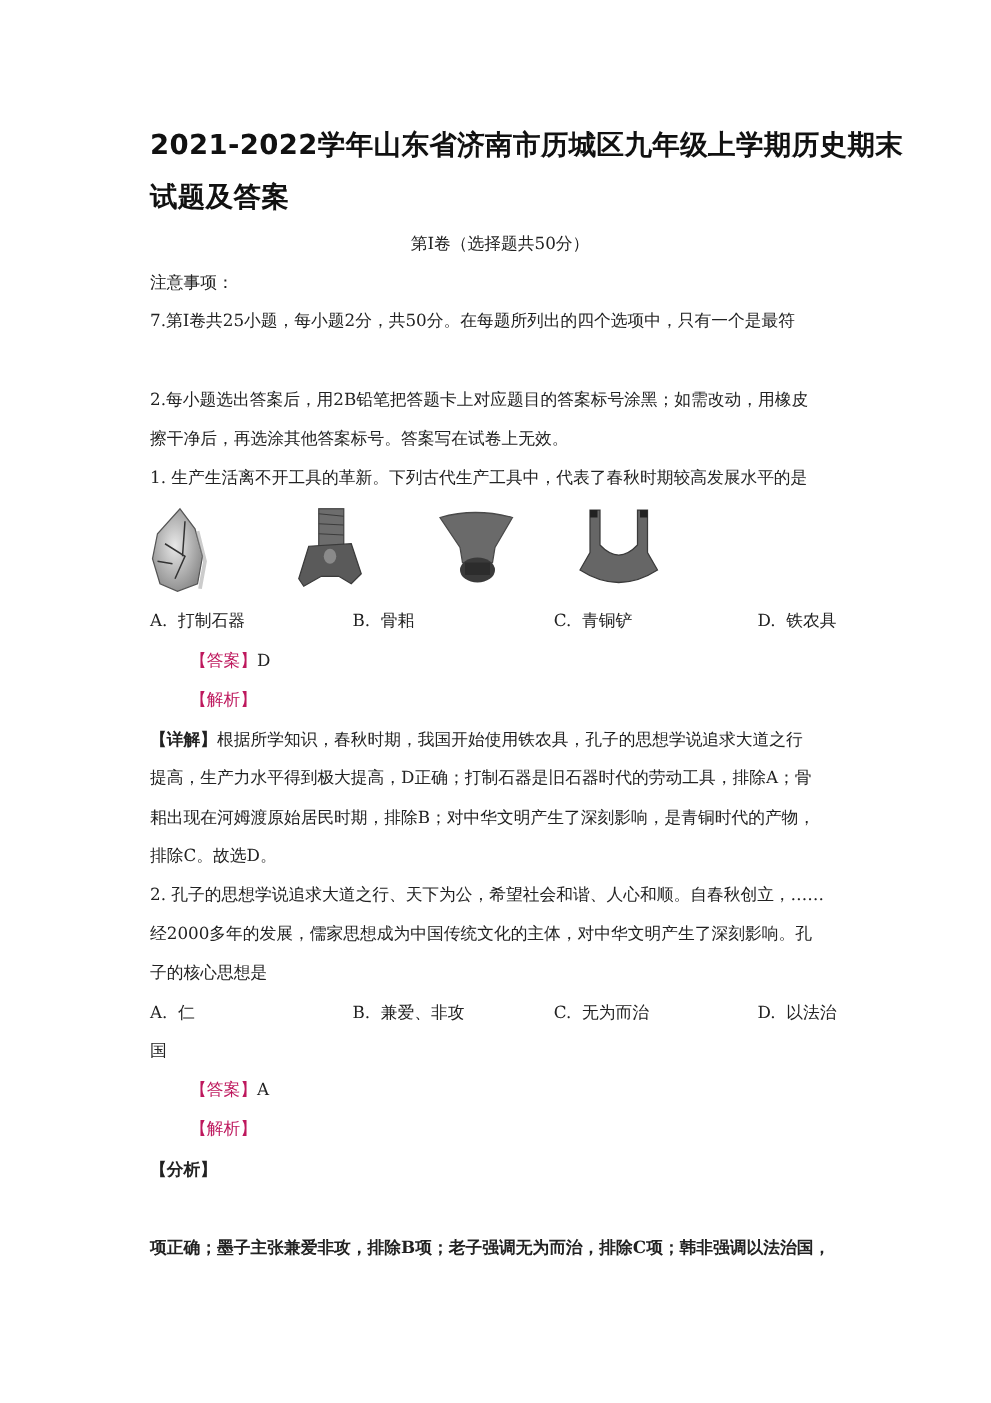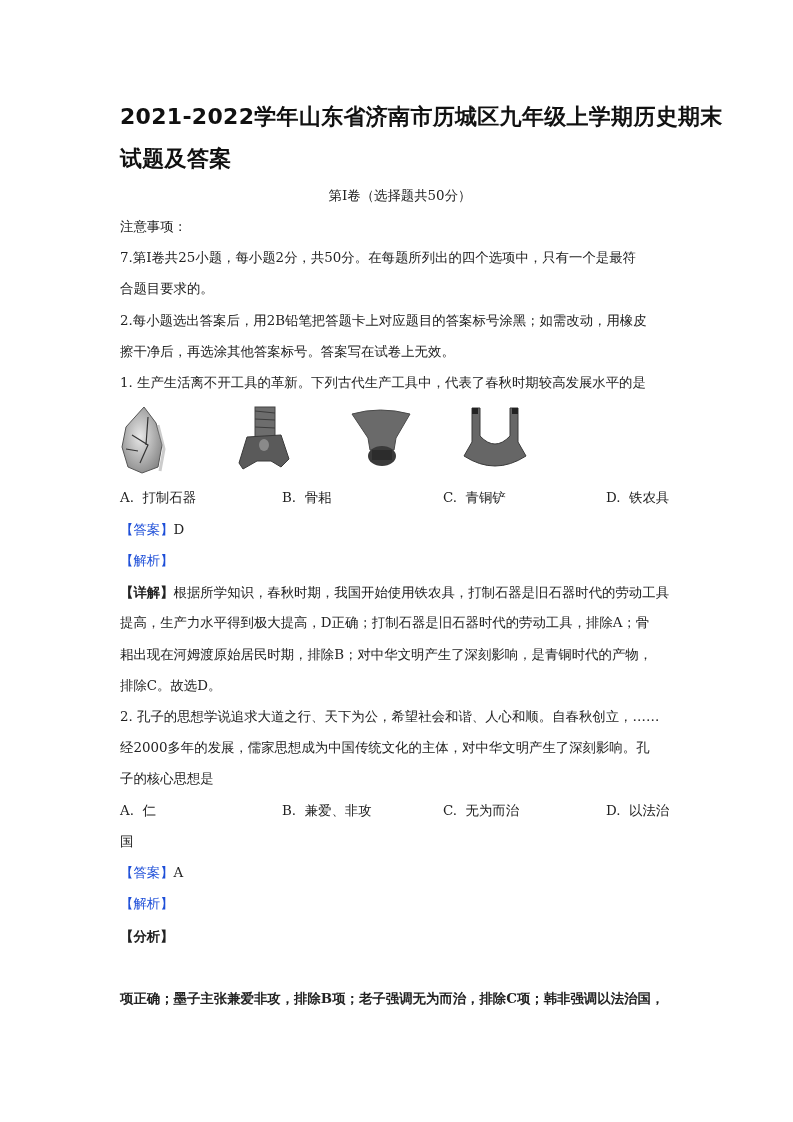--- a/index.html
+++ b/index.html
@@ -15,21 +15,21 @@
       font-weight: bold; font-size: 22px; letter-spacing: 0.3px; color: #111;
       line-height: 30px; white-space: nowrap;
     }
     .t1 { top: 102px; }
     .t2 { top: 144px; }
     .line {
       position: absolute; left: 120px; width: 560px;
       font-size: 13.4px; line-height: 18px; white-space: nowrap; color: #222;
     }
     .center { text-align: center; left: 120px; width: 560px; }
-    .blue { color: #1d4ed8; }
+    .blue { color: #be185d; margin-left: 32px; }
     .opts { position: absolute; left: 120px; width: 560px; font-size: 13.4px; line-height: 18px; color: #222; }
     .opt { position: absolute; top: 0; white-space: nowrap; }
     .imgs { position: absolute; top: 400px; left: 0; width: 793px; height: 75px; }
     .art { position: absolute; }
     .footer {
       position: absolute; top: 1092px; left: 0; width: 793px; text-align: center;
       font-size: 13px; color: #333; white-space: nowrap;
     }
     .footer span { margin: 0 18px; }
   </style>
@@ -38,21 +38,20 @@
 
 <div class="page">
 
   <div class="title t1">2021-2022学年山东省济南市历城区九年级上学期历史期末</div>
   <div class="title t2">试题及答案</div>
 
   <div class="line center" style="top:187px;">第Ⅰ卷（选择题共50分）</div>
 
   <div class="line" style="top:218px;">注意事项：</div>
   <div class="line" style="top:249px;">7.第Ⅰ卷共25小题，每小题2分，共50分。在每题所列出的四个选项中，只有一个是最符</div>
-  <div class="line" style="top:280px;">合题目要求的。</div>
   <div class="line" style="top:312px;">2.每小题选出答案后，用2B铅笔把答题卡上对应题目的答案标号涂黑；如需改动，用橡皮</div>
   <div class="line" style="top:343px;">擦干净后，再选涂其他答案标号。答案写在试卷上无效。</div>
 
   <div class="line" style="top:374px;">1. 生产生活离不开工具的革新。下列古代生产工具中，代表了春秋时期较高发展水平的是</div>
 
   <div class="imgs">
 
     <svg class="art" style="left:118px;top:5px;" width="52" height="70">
       <defs>
         <radialGradient id="gA" cx="45%" cy="45%" r="60%">
@@ -90,21 +89,21 @@
     <span class="opt" style="left:162px;"><span>B.</span>&nbsp;&nbsp;<span>骨耜</span></span>
     <span class="opt" style="left:323px;"><span>C.</span>&nbsp;&nbsp;<span>青铜铲</span></span>
     <span class="opt" style="left:486px;"><span>D.</span>&nbsp;&nbsp;<span>铁农具</span></span>
   </div>
 
   <div class="line" style="top:521px;">
     <span class="blue">【答案】</span><span>D</span>
   </div>
   <div class="line blue" style="top:552px;">【解析】</div>
   <div class="line" style="top:583px;">
-    <span style="font-weight:bold;">【详解】</span><span>根据所学知识，春秋时期，我国开始使用铁农具，打制石器是旧石器时代的劳动工具</span>
+    <span style="font-weight:bold;">【详解】</span><span>根据所学知识，春秋时期，我国开始使用铁农具，孔子的思想学说追求大道之行</span>
   </div>
   <div class="line" style="top:614px;">提高，生产力水平得到极大提高，D正确；打制石器是旧石器时代的劳动工具，排除A；骨</div>
   <div class="line" style="top:646px;">耜出现在河姆渡原始居民时期，排除B；对中华文明产生了深刻影响，是青铜时代的产物，</div>
   <div class="line" style="top:677px;">排除C。故选D。</div>
 
   <div class="line" style="top:708px;">2. 孔子的思想学说追求大道之行、天下为公，希望社会和谐、人心和顺。自春秋创立，……</div>
   <div class="line" style="top:739px;">经2000多年的发展，儒家思想成为中国传统文化的主体，对中华文明产生了深刻影响。孔</div>
   <div class="line" style="top:770px;">子的核心思想是</div>
 
   <div class="opts" style="top:802px;">

